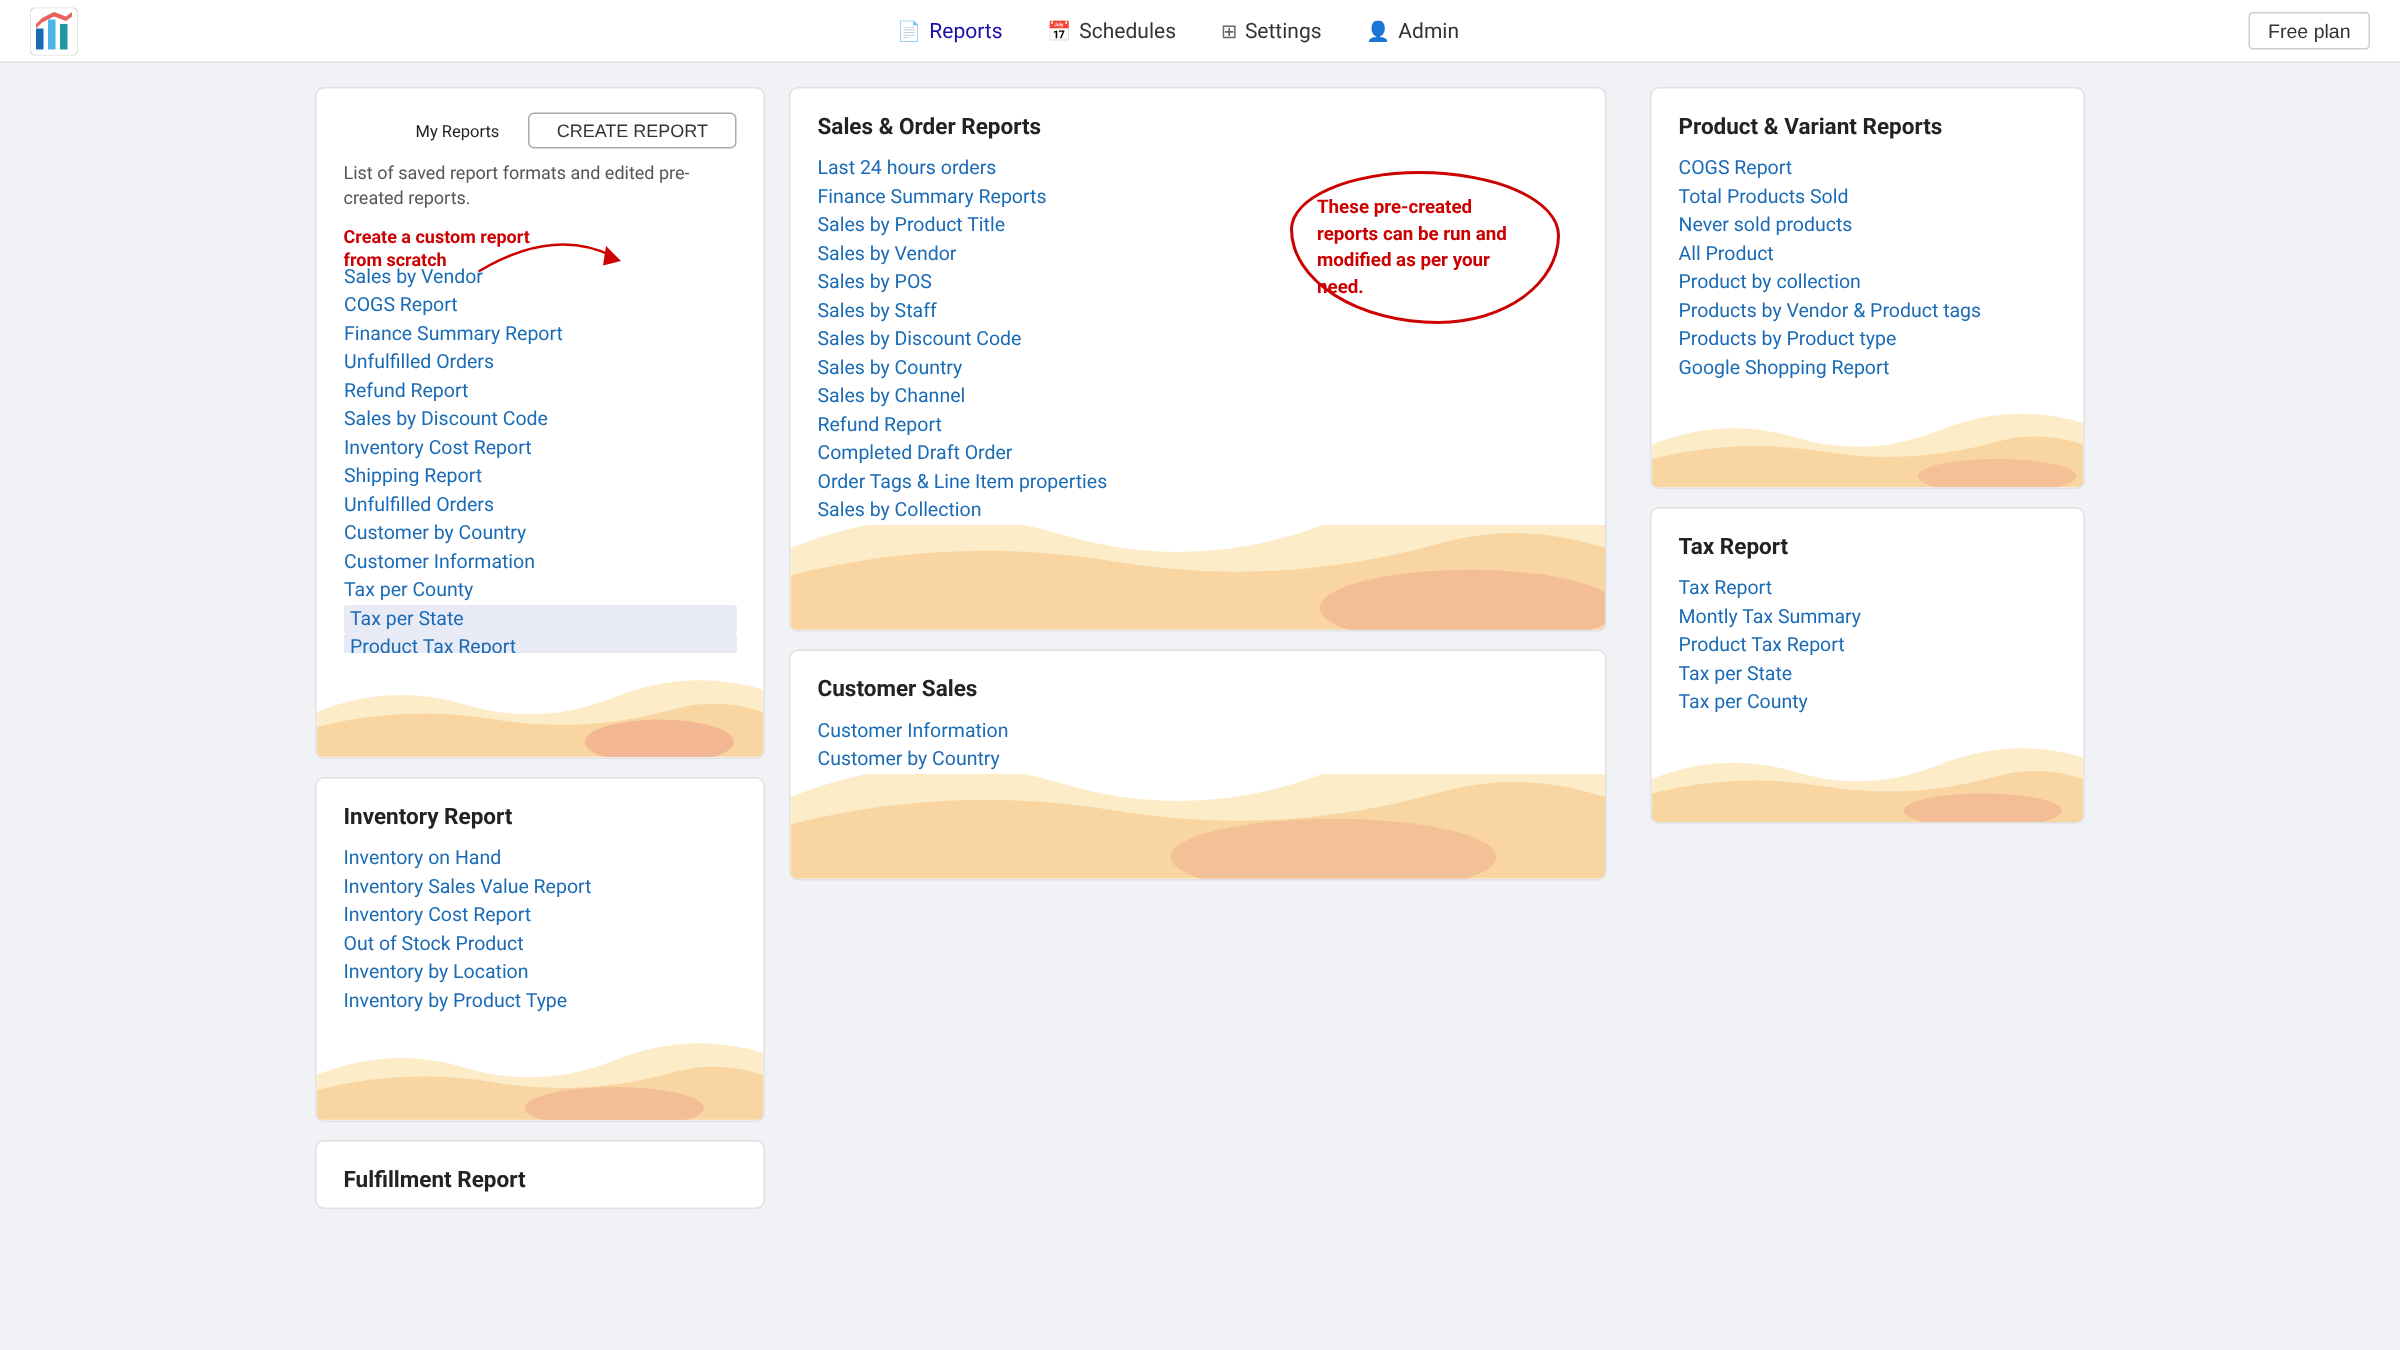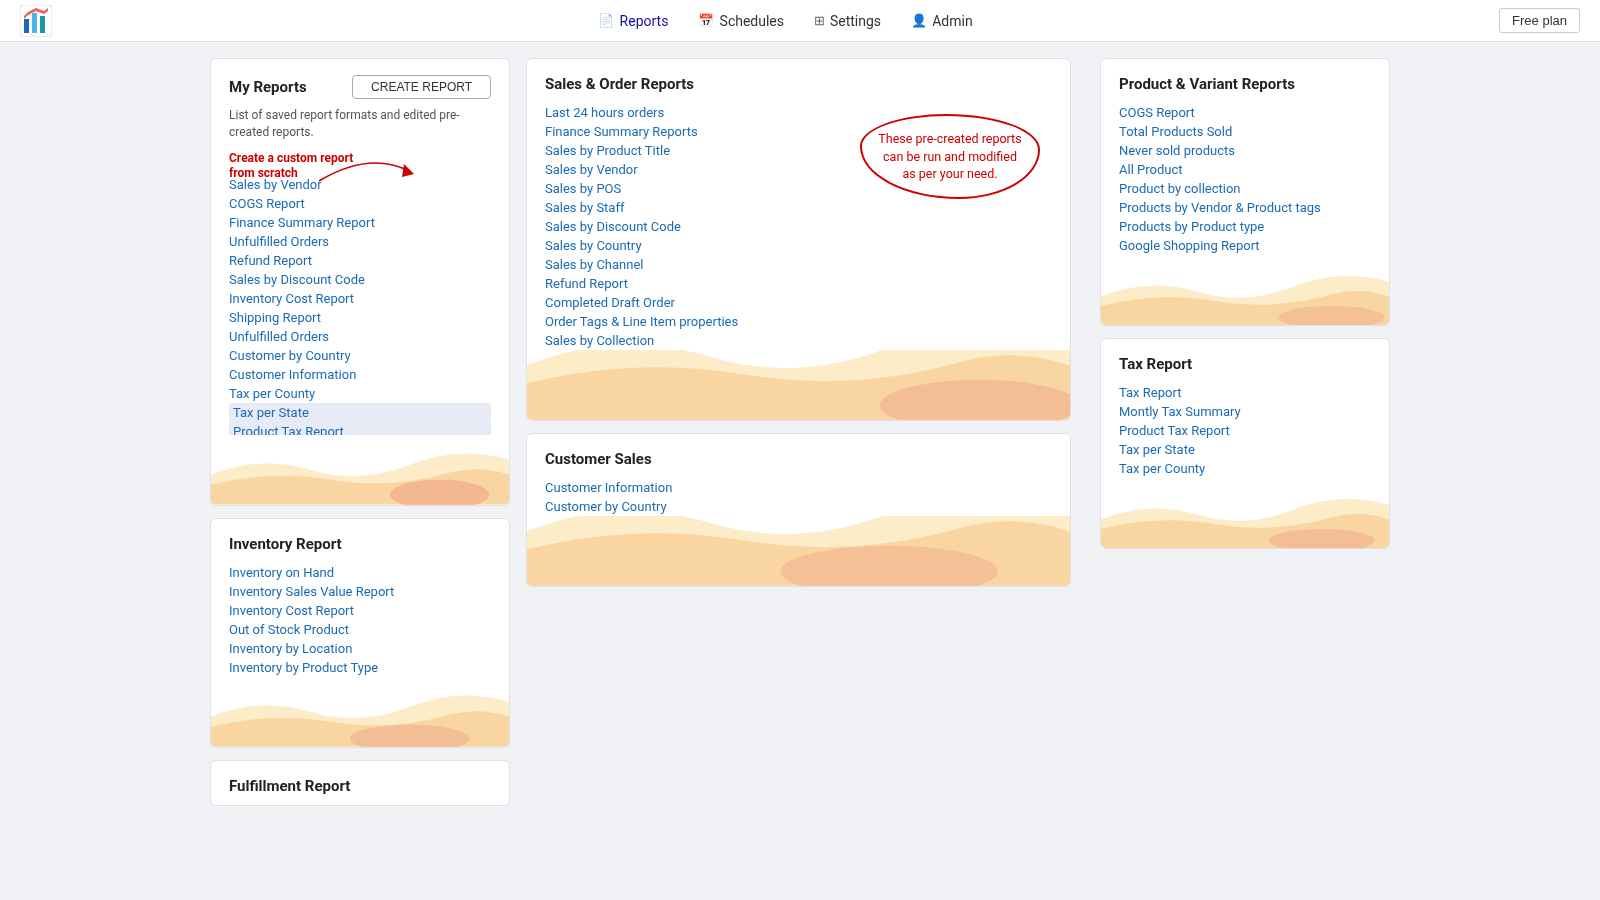--- a/index.html
+++ b/index.html
@@ -124,23 +124,24 @@
     }
 
     
     .my-reports-header {
       display: flex;
       align-items: center;
       justify-content: space-between;
       margin-bottom: 8px;
     }
     .my-reports-title {
-      font-size: 15px;
-      font-weight: 700;
+      font-size: 11px;
+      font-weight: 400;
       color: #222;
+      margin-left: 48px;
     }
     .create-report-btn {
       border: 1px solid #aaa;
       border-radius: 4px;
       padding: 4px 18px;
       background: #fff;
       color: #333;
       font-size: 12px;
       cursor: pointer;
     }
@@ -306,22 +307,22 @@
             position:absolute;
             top:55px;
             right:30px;
             width:180px;
             background:#fff;
             border:2.5px solid #cc0000;
             border-radius:48% 52% 45% 55% / 38% 42% 58% 62%;
             padding:14px 16px;
             font-size:12.5px;
             color:#cc0000;
-            font-weight:400;
-            text-align:center;
+            font-weight:700;
+            text-align:left;
             line-height:1.4;
             z-index:20;">
             These pre-created reports can be run and modified as per your need.
           </div>
           <div id="sales-order-links">
               <a class="report-link">Last 24 hours orders</a>
               <a class="report-link">Finance Summary Reports</a>
               <a class="report-link">Sales by Product Title</a>
               <a class="report-link">Sales by Vendor</a>
               <a class="report-link">Sales by POS</a>

